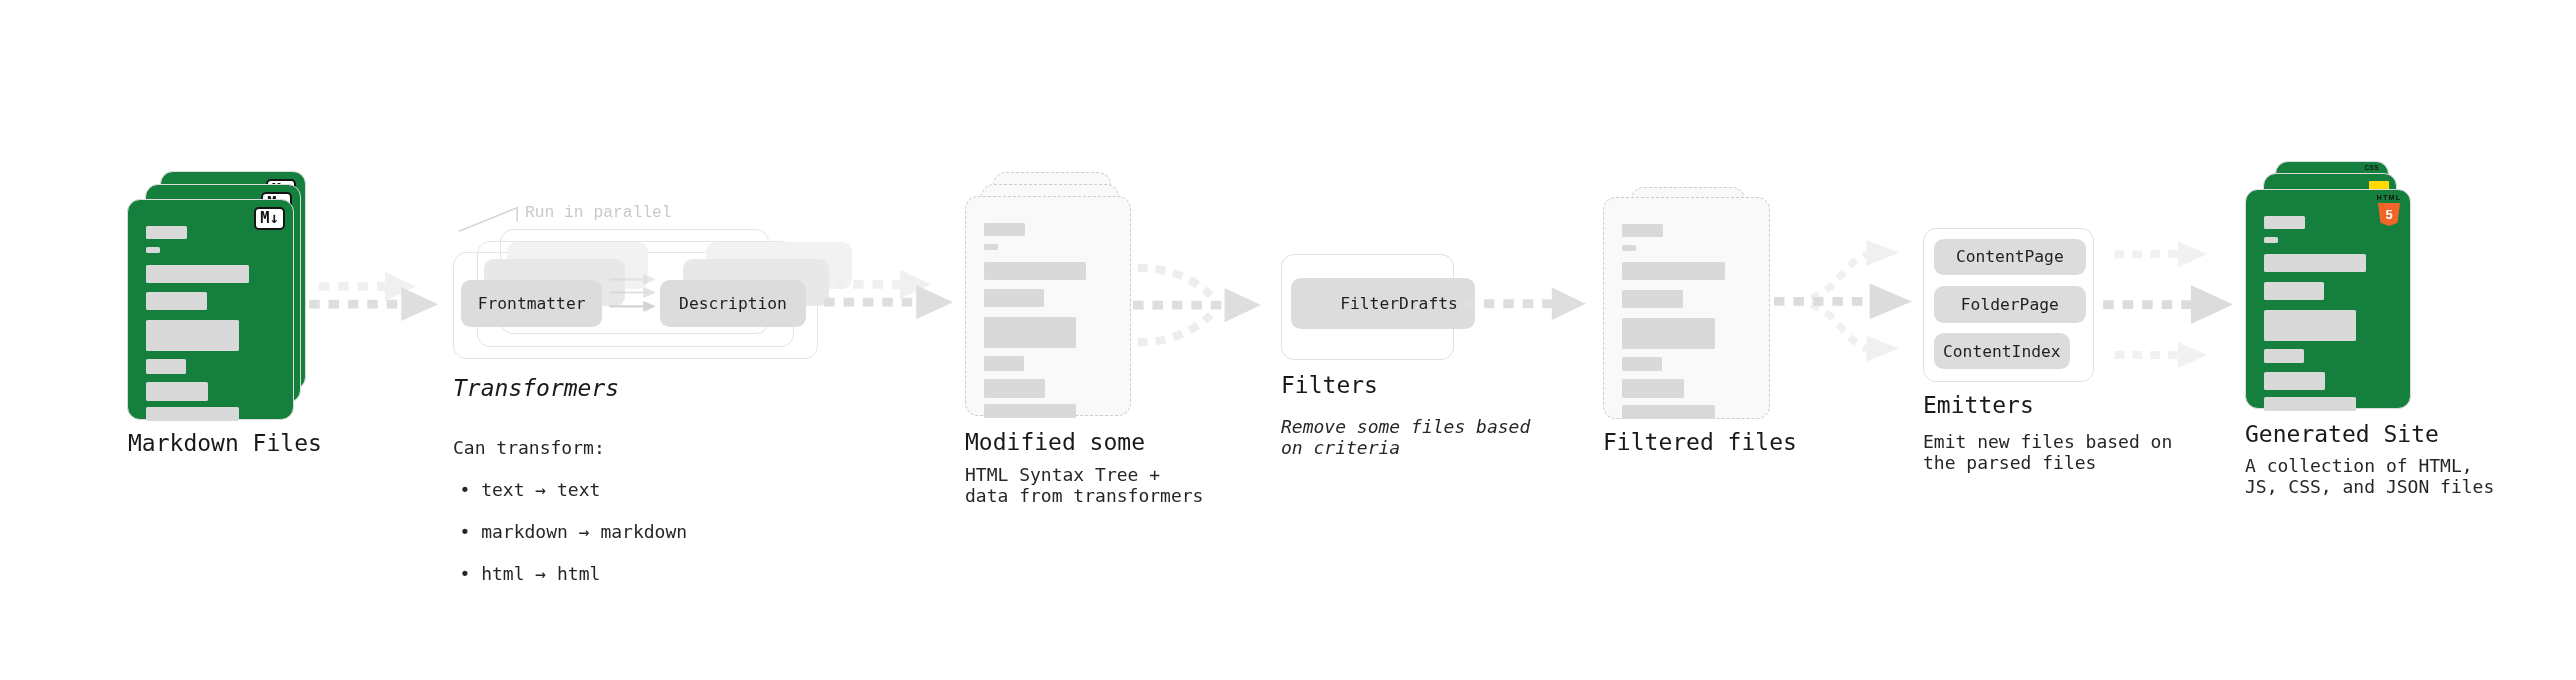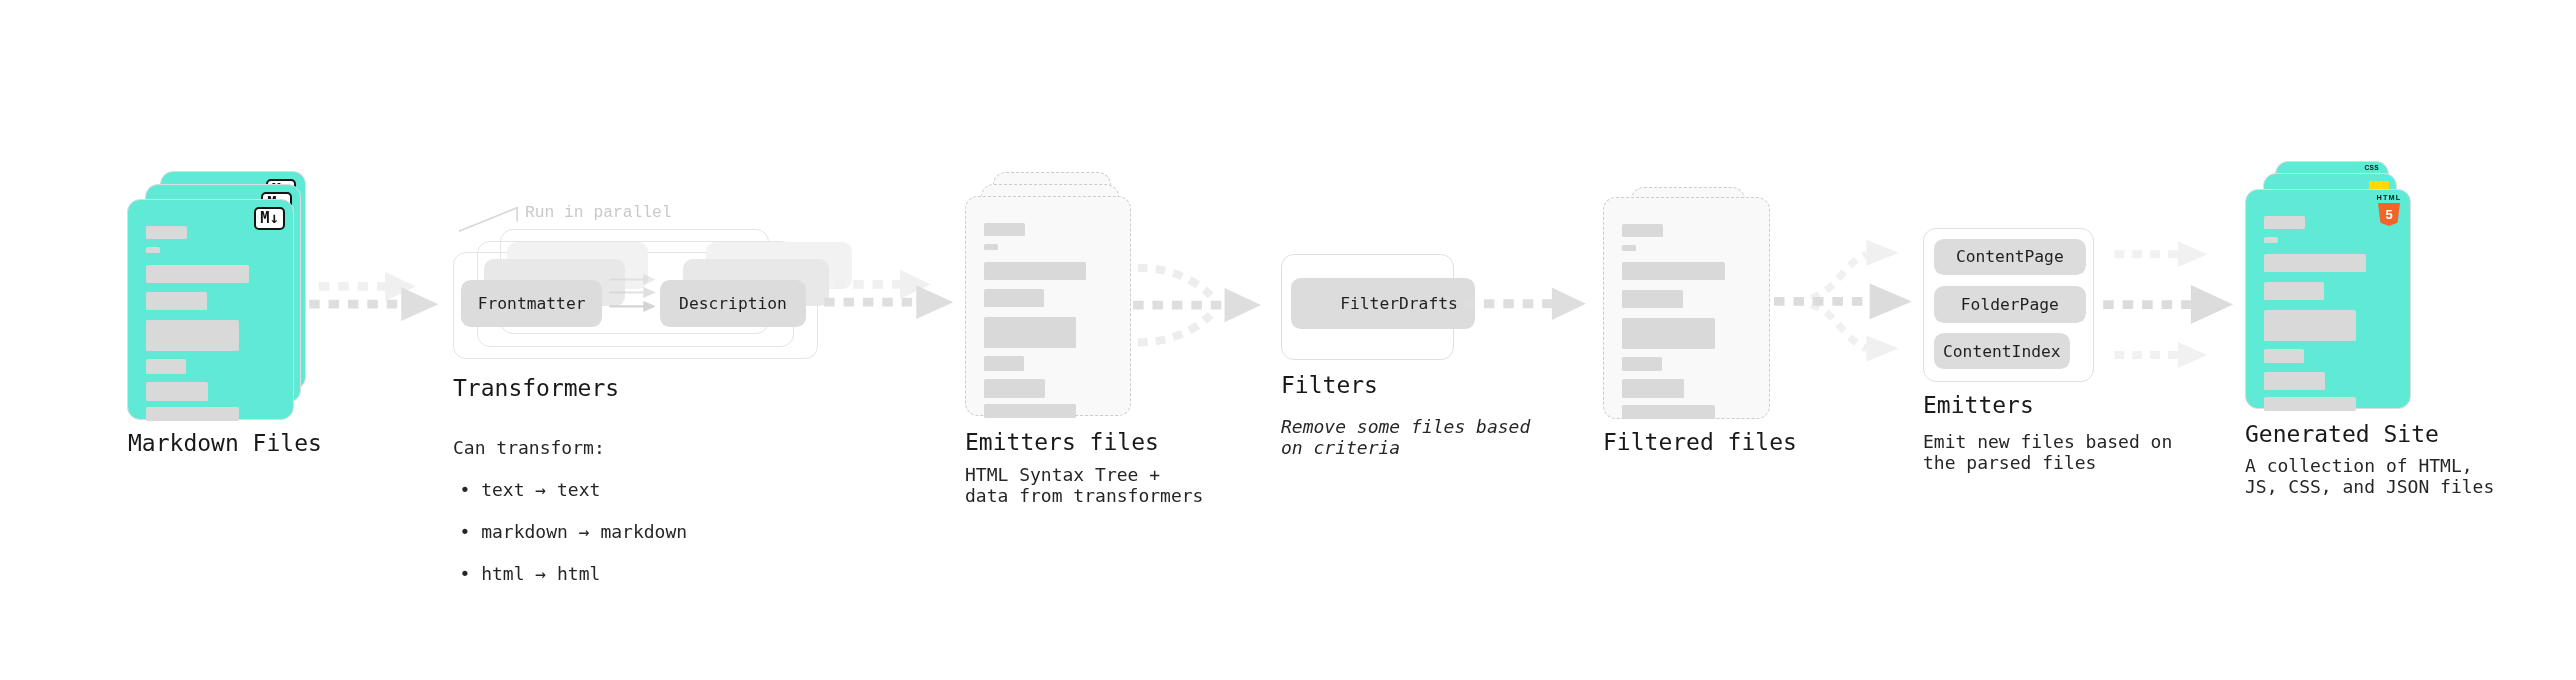--- a/index.html
+++ b/index.html
@@ -1,21 +1,21 @@
 <!DOCTYPE html>
 <html style="font-size:13px"><head>
 <meta charset="utf-8">
 <style>
   html,body{margin:0;padding:0;background:#fff;}
   .canvas{position:relative;width:2576px;height:681px;background:#ffffff;overflow:hidden;
           font-family:"DejaVu Sans Mono","Liberation Mono",monospace;}
   .abs{position:absolute;}
 
   
-  .doc{position:absolute;border-radius:13px;border:1.6px solid #dcdcdc;background:#5eead4;box-sizing:border-box;}
+  .doc{position:absolute;border-radius:13px;border:1.6px solid #dcdcdc;background:#15803d;box-sizing:border-box;}
   .doc.dashed{border:1.6px dashed #cccccc;background:#f9f9f9;}
   .bars{position:absolute;left:18px;top:26px;right:18px;}
   .bar{background:#d9d9d9;border-radius:1.6px;}
 
   
   .frame{position:absolute;border:1.6px solid #e4e4e4;border-radius:13px;background:transparent;box-sizing:border-box;}
   .panel{position:absolute;border:1.6px solid #e0e0e0;border-radius:13px;background:#ffffff;box-sizing:border-box;}
   .chip{position:absolute;background:#dcdcdc;border-radius:9.8px;display:flex;align-items:center;justify-content:center;
         font-size:16.3px;color:#1f1f1f;white-space:nowrap;}
   .chip.ghost1{background:#e8e8e8;}
@@ -103,21 +103,21 @@
         <line x1="4" y1="47" x2="46" y2="47" stroke-width="2.5"></line>
           <polygon points="46,41 60,47 46,53"></polygon>
       </g>
     </svg>
 
     <div class="note" style="left:72px;top:-26px;font-family:Liberation Mono, monospace;">Run in parallel</div>
     <svg style="left:-3.3px;top:-36px;" width="89" height="49" viewBox="0 0 110 60">
       <path d="M 11 47 L 83 18 L 83 35" stroke="#d6d6d6" stroke-width="2" fill="none"></path>
     </svg>
   </div>
-  <div class="h" style="left:453px;top:375px;">Transformers</div>
+  <div class="h" style="left:453px;top:375px;font-style:italic;">Transformers</div>
   <div class="sub" style="left:453px;top:416px;">
     <div>Can transform:</div>
     <div style="padding-left:6.5px;">• text → text</div>
     <div style="padding-left:6.5px;">• markdown → markdown</div>
     <div style="padding-left:6.5px;">• html → html</div>
   </div>
 
   <svg style="left:822px;top:265px;" width="140" height="63" viewBox="0 0 172 78">
     <line x1="14" y1="24" x2="96" y2="24" stroke="#f0f0f0" stroke-width="11" stroke-dasharray="13 11"></line>
     <polygon points="96,6 134,24 96,42" fill="#f0f0f0"></polygon>
@@ -134,21 +134,21 @@
           <div class="bar" style="width: 11%; height: 5.7px; margin-top: 8.1px;"></div>
           <div class="bar" style="width: 80%; height: 18px; margin-top: 11.4px;"></div>
           <div class="bar" style="width: 47%; height: 18px; margin-top: 9.8px;"></div>
           <div class="bar" style="width: 72%; height: 31px; margin-top: 9.8px;"></div>
           <div class="bar" style="width: 31%; height: 14.6px; margin-top: 8.1px;"></div>
           <div class="bar" style="width: 48%; height: 18.7px; margin-top: 8.1px;"></div>
           <div class="bar" style="width: 72%; height: 14px; margin-top: 6.5px;"></div>
         </div>
     </div>
   </div>
-  <div class="h" style="left:965px;top:429px;">Emitters files</div>
+  <div class="h" style="left:965px;top:429px;">Modified some</div>
   <div class="sub" style="left:965px;top:464px;">HTML Syntax Tree +
 data from transformers</div>
 
   <svg style="left:1131px;top:263px;" width="145" height="81" viewBox="0 0 178 100">
     <path d="M 8 6 C 45 6 75 18 98 40" stroke="#ededed" stroke-width="10" fill="none" stroke-dasharray="12 10"></path>
     <path d="M 8 98 C 45 98 75 86 98 64" stroke="#ededed" stroke-width="10" fill="none" stroke-dasharray="12 10"></path>
     <line x1="2" y1="52" x2="115" y2="52" stroke="#dedede" stroke-width="11" stroke-dasharray="13 11"></line>
     <polygon points="115,31 160,52 115,73" fill="#dedede"></polygon>
   </svg>
 

